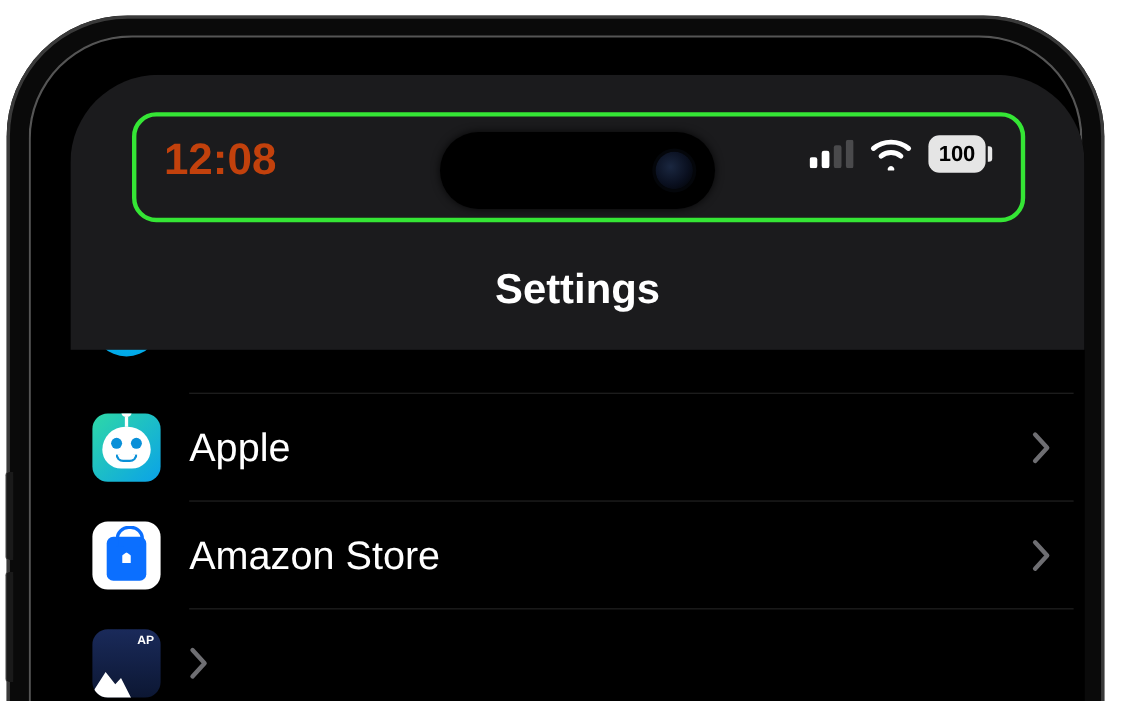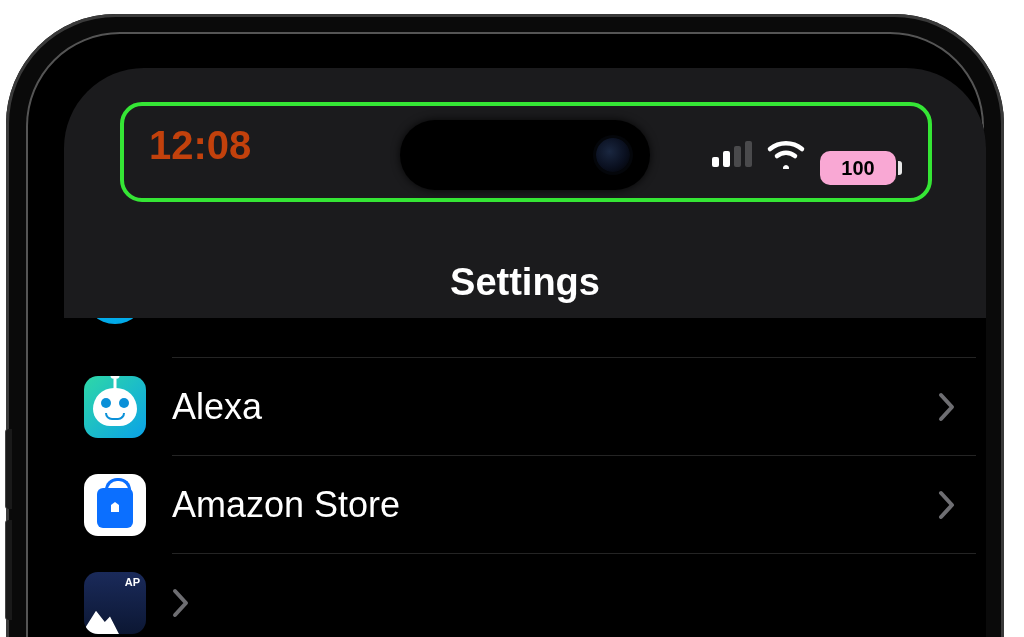--- a/index.html
+++ b/index.html
@@ -62,25 +62,25 @@
     .status-time {
       position:absolute; left:85px; top:55px;
       color:#c2410c; font-size:40px; font-weight:700;
     }
     .status-right {
       position:absolute; right:90px; top:55px;
       display:flex; align-items:center; gap:14px;
     }
     .battery {
       position:relative;
-      width:76px; height:34px;
-      background:#f9a8d4;
+      width:52px; height:34px;
+      background:#e5e5e5;
       border-radius:10px;
       display:flex; align-items:center; justify-content:center;
-      color:#000; font-weight:700; font-size:20px;margin-top:28px;
+      color:#000; font-weight:700; font-size:20px;
     }
     .battery::after {
       content:"";
       position:absolute; right:-6px; top:10px;
       width:4px; height:14px;
       background:#fff; border-radius:0 3px 3px 0;
       opacity:.9;
     }
 
     
@@ -104,21 +104,21 @@
       box-shadow:0 0 0 3px #04060a;
     }
 
     
     .header {
       position:absolute;
       left:0; top:0; width:100%;
       height:250px;
       background:#1b1b1d;
       display:flex; align-items:flex-end; justify-content:center;
-      padding-bottom:14px;
+      padding-bottom:33px;
       z-index:3;
     }
     .header .title {
       color:#fff; font-size:38px; font-weight:600;
     }
 
     
     .list {
       position:absolute;
       left:0; top:250px; width:100%;
@@ -255,21 +255,21 @@
           <div class="sep"></div>
         </div>
 
         <div class="row">
           <div class="app-icon icon-apollo">
             <div class="apollo-face">
               <div class="apollo-antenna"></div>
               <div class="apollo-mouth"></div>
             </div>
           </div>
-          <div class="label">Alexa</div>
+          <div class="label">Apple</div>
           <svg class="chevron" width="18" height="30" viewBox="0 0 18 30">
             <path d="M3 3 L14 15 L3 27" stroke="#6e6e72" stroke-width="4" fill="none" stroke-linecap="round" stroke-linejoin="round"></path>
           </svg>
           <div class="sep"></div>
         </div>
 
         <div class="row">
           <div class="app-icon icon-applestore">
             <div class="bag"></div>
           </div>

